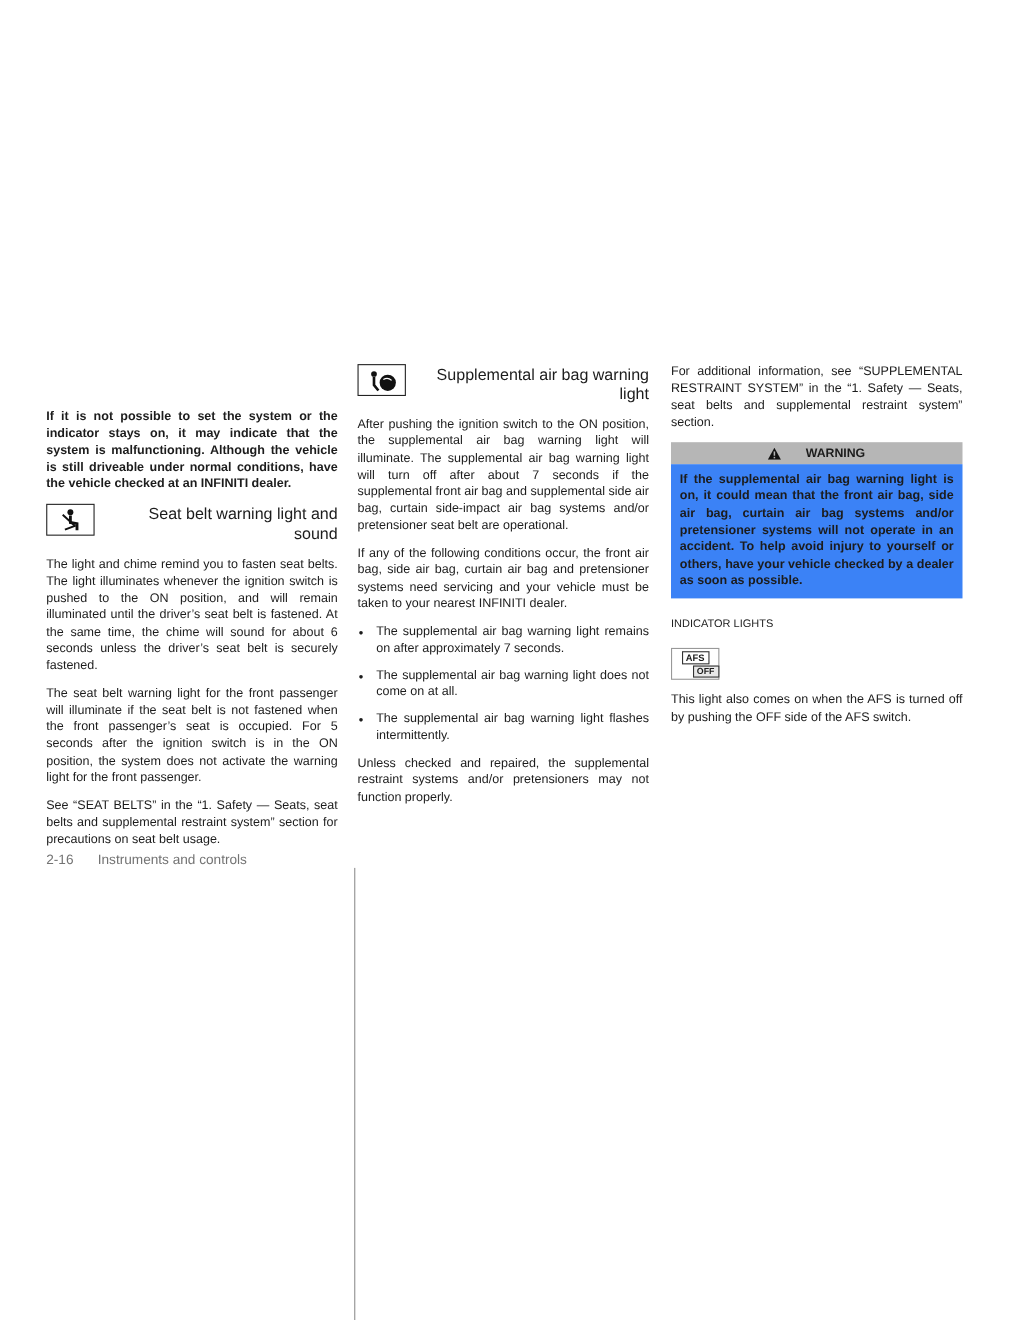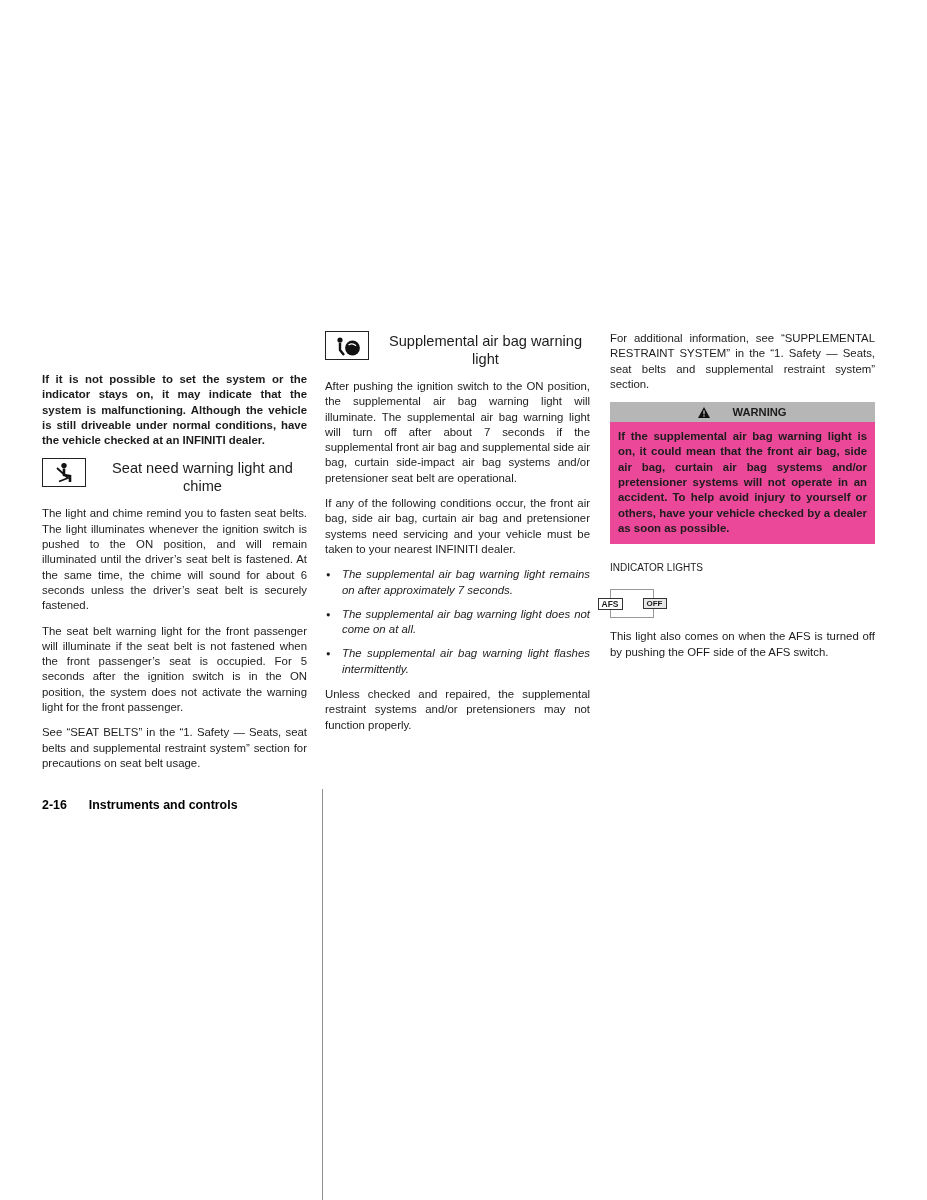--- a/index.html
+++ b/index.html
@@ -7,54 +7,54 @@
     width:927px;height:1200px;position:relative;background:#ffffff;
     font-family:"Liberation Sans","DejaVu Sans",sans-serif;
     color:#1c1c1c;overflow:hidden;
   }
   .col{position:absolute;top:331px;width:265px;font-size:11.4px;line-height:15.3px;text-align:justify;}
   #col1{left:42px;}
   #col2{left:325px;}
   #col3{left:610px;}
   .para{margin:0 0 10px 0;}
   .bold{font-weight:bold;margin-top:41px;}
-  .h-row{display:flex;gap:12px;align-items:flex-start;margin:5px 0 11px 0;text-align:center;}
+  .h-row{display:flex;gap:12px;align-items:flex-start;margin:5px 0 11px 0;text-align:right;}
   .icon-box{flex:0 0 auto;width:44px;height:29px;border:1.6px solid #222;box-sizing:border-box;
     display:flex;align-items:center;justify-content:center;background:#fff;}
-  .icon-box.gray{border:1.2px solid #999;flex-direction:row;gap:1px;}
+  .icon-box.gray{border:1.2px solid #999;flex-direction:column;gap:1px;}
   .h-text{font-size:14.6px;line-height:18px;font-weight:400;padding-top:1px;}
   .section-head{font-size:10px;line-height:18px;font-weight:400;margin:6px 0 12px 0;text-align:left;}
   ul.bullets{list-style:none;margin:2px 0 10px 0;padding:0;}
-  ul.bullets li{position:relative;padding-left:17px;margin-bottom:9px;font-style:italic;}
+  ul.bullets li{position:relative;padding-left:17px;margin-bottom:9px;}
   ul.bullets li::before{content:"\25CF";position:absolute;left:1px;top:0;font-size:7.5px;line-height:15.3px;}
   .warn{margin:6px 0 15px 0;}
   .warn-head{background:#b6b6b6;text-align:center;font-weight:bold;font-size:11.2px;line-height:13px;
     padding:4px 0 3px 0;display:flex;align-items:center;justify-content:center;gap:22px;}
-  .warn-body{background:#ec4899;padding:7px 8px 8px 8px;font-weight:bold;text-align:justify;}
+  .warn-body{background:#3b82f6;padding:7px 8px 8px 8px;font-weight:bold;text-align:justify;}
   .afs-chip{border:1px solid #333;font-size:8.5px;line-height:10px;font-weight:bold;padding:0 3px;background:#fff;}
   .afs-chip.off{font-size:8px;line-height:9px;background:#e8e8e8;margin-left:19px;}
-  .footer{position:absolute;left:42px;top:798px;font-size:12.4px;font-weight:bold;color:#000000;}
+  .footer{position:absolute;left:42px;top:774px;font-size:12.4px;font-weight:normal;color:#737373;}
   .footer .num{margin-right:22px;}
   .v-divider{position:absolute;left:322px;top:789px;width:1px;height:411px;background:#8f8f8f;}
 </style>
 </head>
 <body>
 
 <div class="col" id="col1">
   <p class="para bold">If it is not possible to set the system or the indicator stays on, it may indicate that the system is malfunctioning. Although the vehicle is still driveable under normal conditions, have the vehicle checked at an INFINITI dealer.</p>
 
   <div class="h-row">
     <span class="icon-box">
       <svg width="28" height="22" viewBox="0 0 28 22" aria-hidden="true">
         <circle cx="14" cy="3.6" r="2.7" fill="#111"></circle>
         <path d="M14 6.6 L14 13 L20 14 L20 20" stroke="#111" stroke-width="2.6" fill="none"></path>
         <path d="M7 6 L18 16 L9 19.5" stroke="#111" stroke-width="1.8" fill="none"></path>
       </svg>
     </span>
-    <span class="h-text">Seat need warning light and chime</span>
+    <span class="h-text">Seat belt warning light and sound</span>
   </div>
 
   <p class="para">The light and chime remind you to fasten seat belts. The light illuminates whenever the ignition switch is pushed to the ON position, and will remain illuminated until the driver’s seat belt is fastened. At the same time, the chime will sound for about 6 seconds unless the driver’s seat belt is securely fastened.</p>
   <p class="para">The seat belt warning light for the front passenger will illuminate if the seat belt is not fastened when the front passenger’s seat is occupied. For 5 seconds after the ignition switch is in the ON position, the system does not activate the warning light for the front passenger.</p>
   <p class="para">See “SEAT BELTS” in the “1. Safety — Seats, seat belts and supplemental restraint system” section for precautions on seat belt usage.</p>
 </div>
 
 <div class="col" id="col2">
   <div class="h-row" style="margin-top:0;">
     <span class="icon-box">

